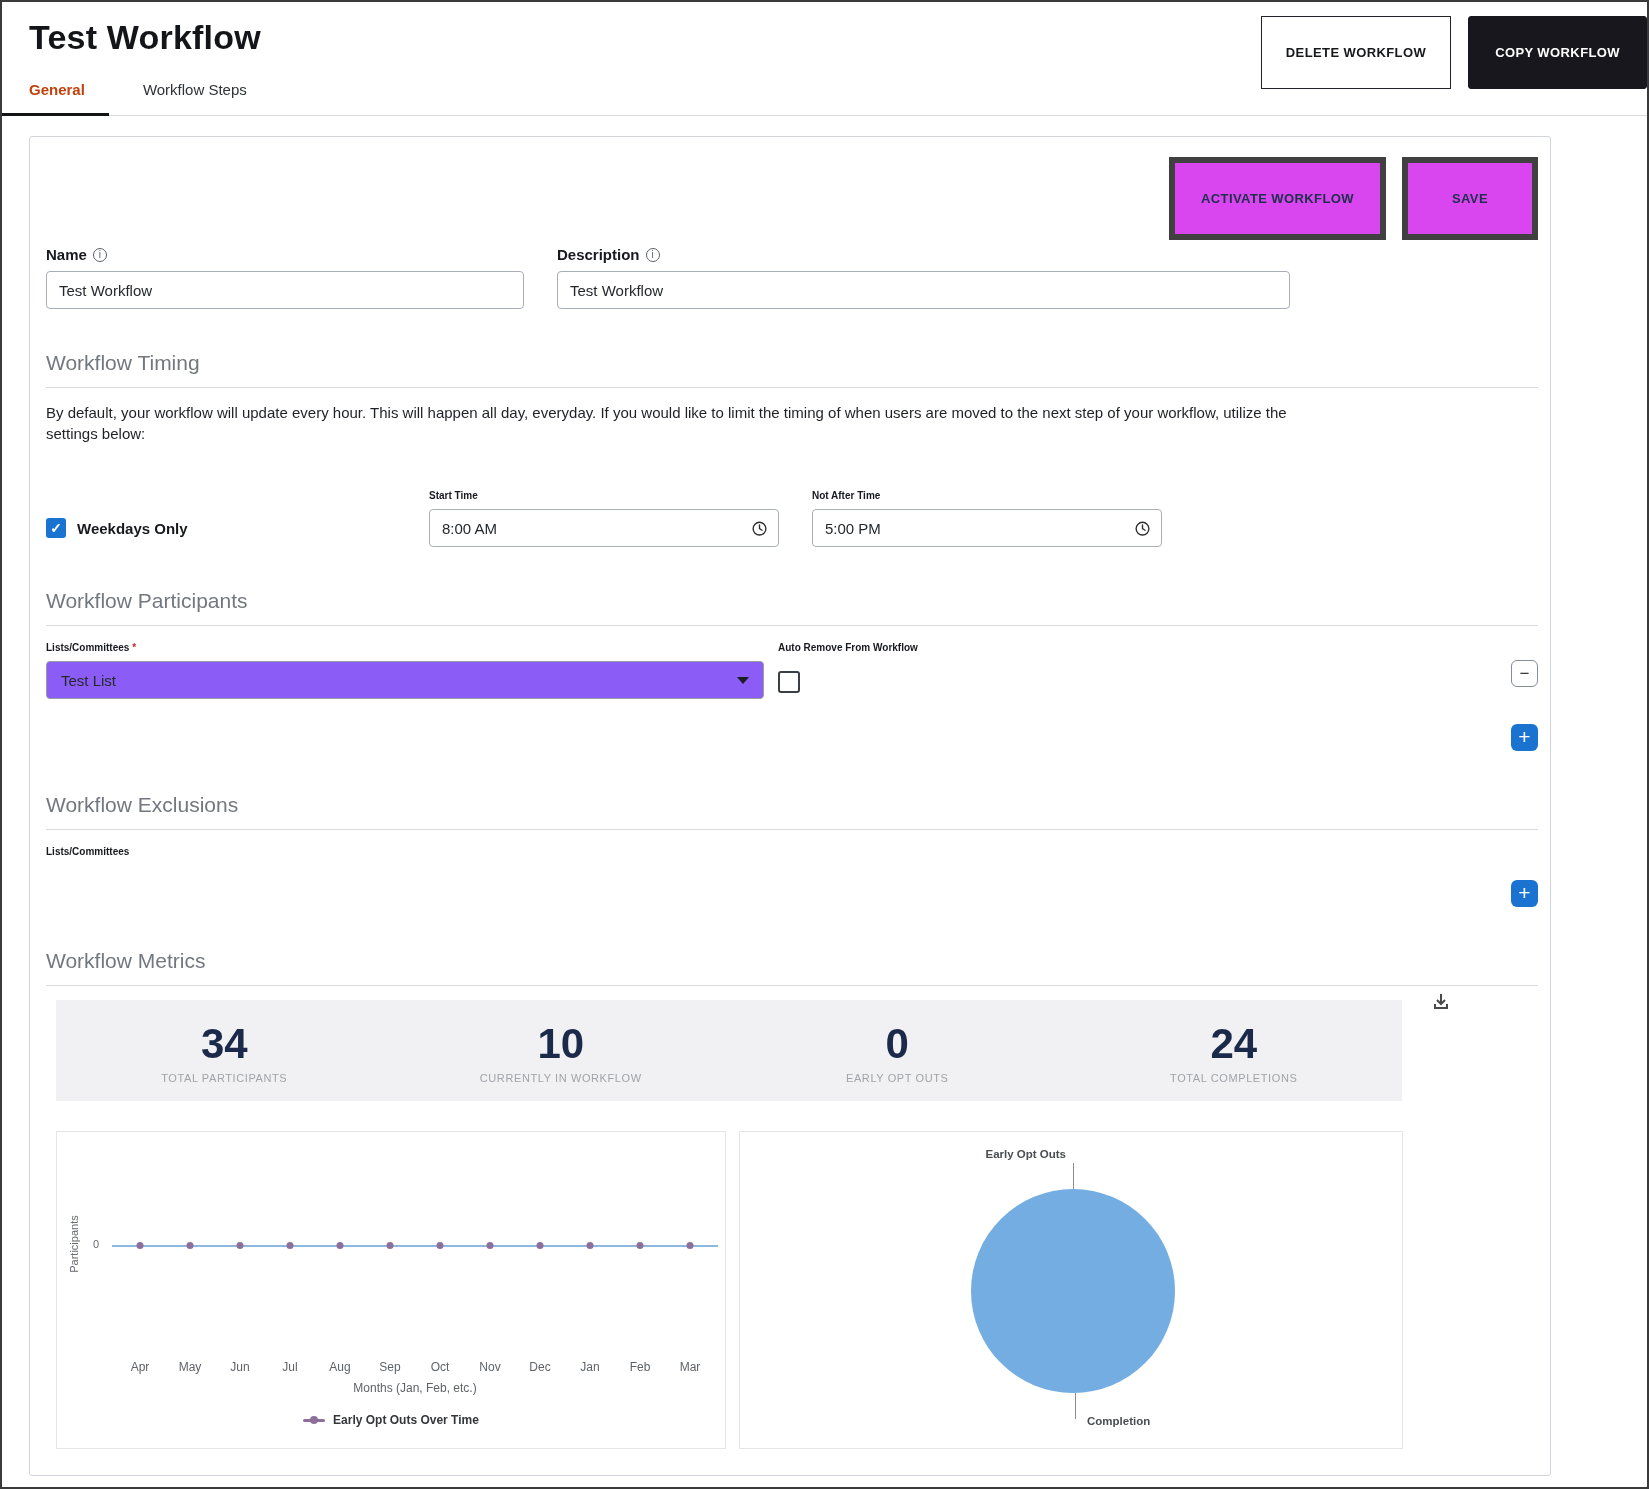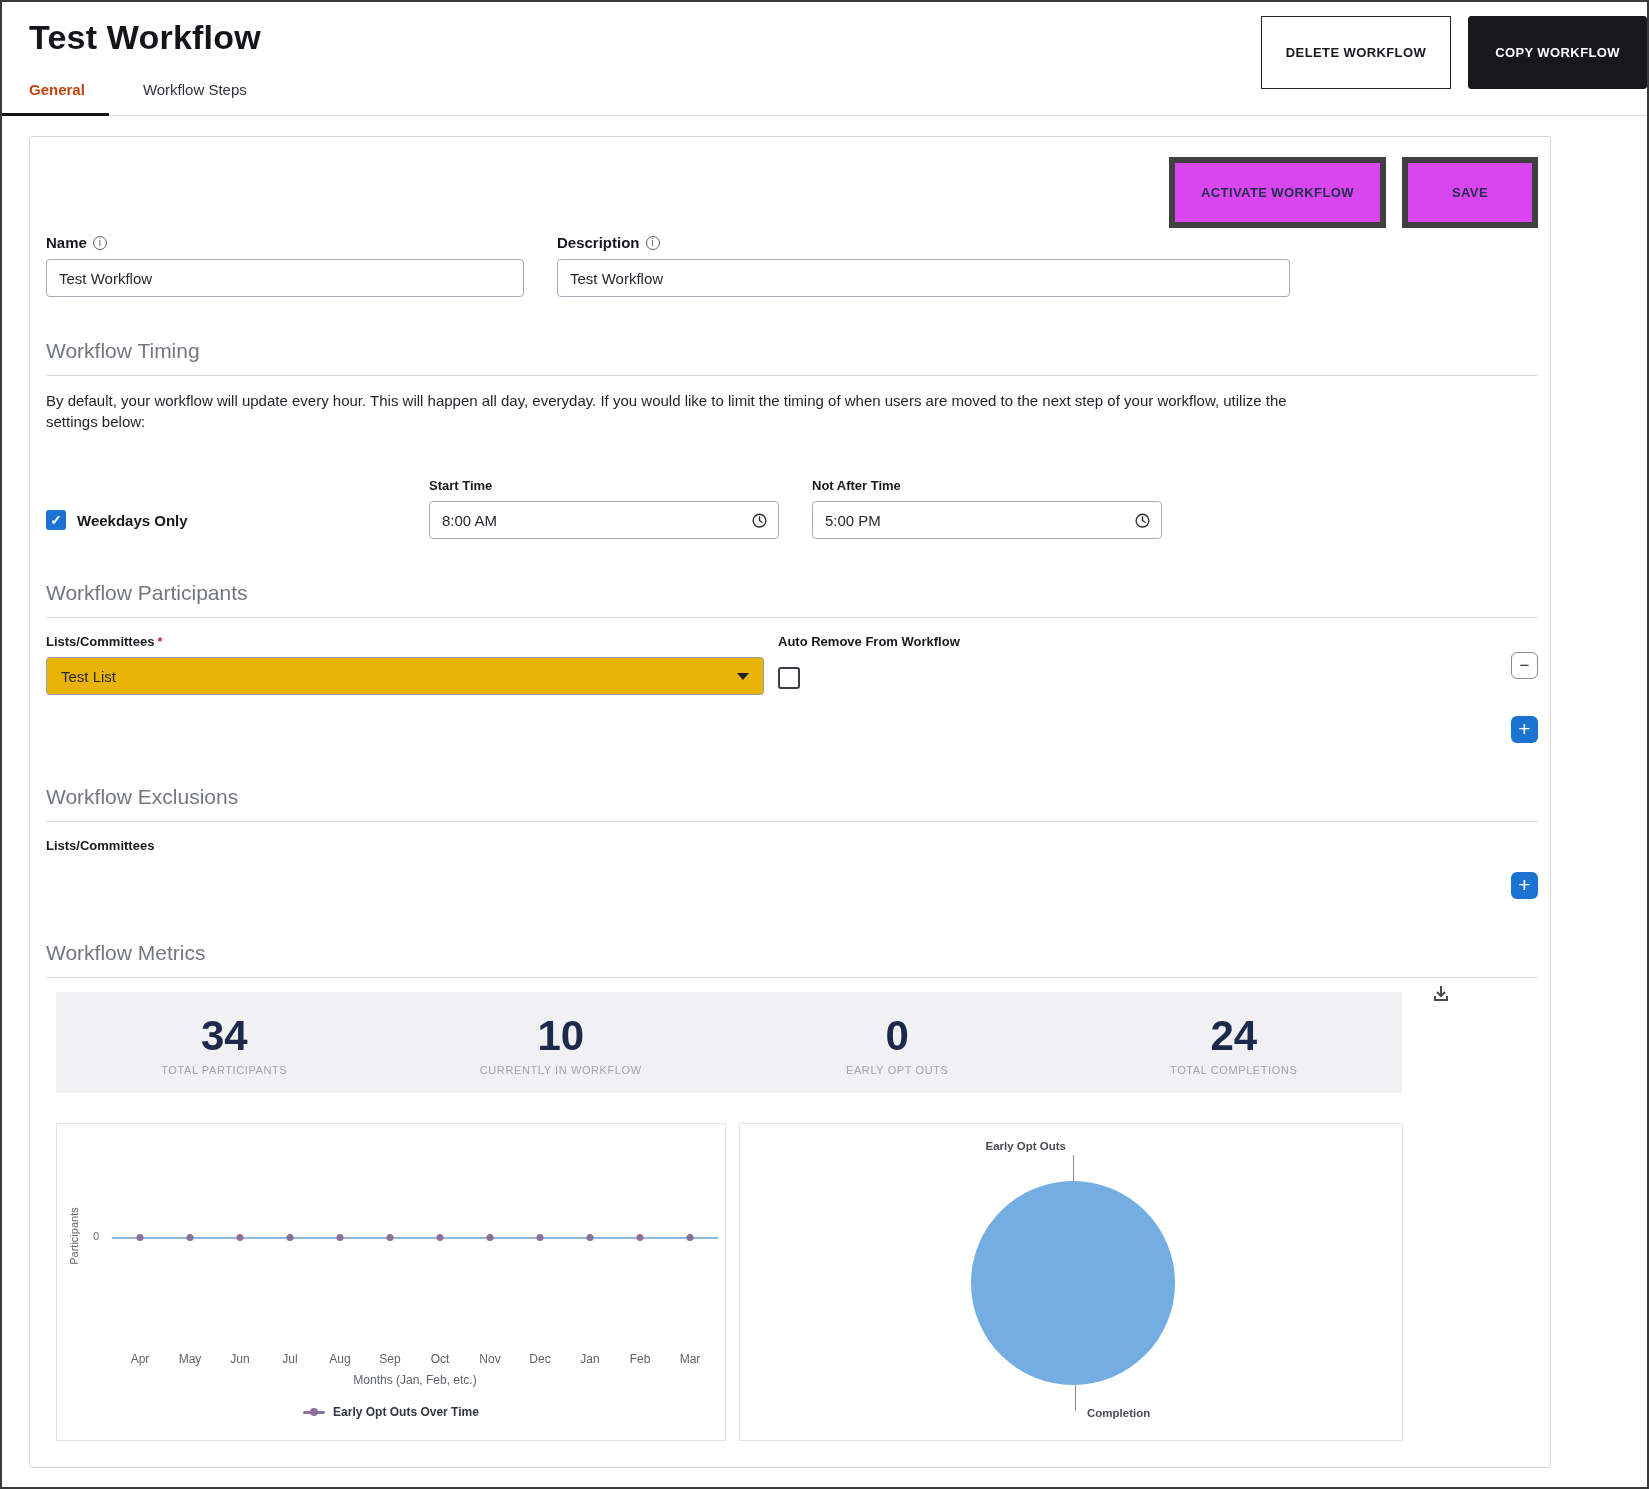--- a/index.html
+++ b/index.html
@@ -22,21 +22,21 @@
   
   .tabs { display:flex; border-bottom:1px solid #d8dade; padding-left:27px; }
   .tab { padding:20px 0 17px; margin-right:58px; font-size:15px; color:#2f3237; cursor:pointer; position:relative; }
   .tab.active { font-weight:700; color:#c2410c; }
   .tab.active::after { content:""; position:absolute; left:-27px; right:-24px; bottom:-1px; height:3px; background:#131417; }
 
   
   .card { margin:20px 96px 0 27px; border:1px solid #d2d5da; border-radius:3px; padding:20px 12px 26px 16px; background:#fff; }
   .card-actions { display:flex; justify-content:flex-end; gap:16px; }
   .btn-light { background:#d946ef; border:6px solid #404040; color:#20304d; padding:11px 26px; border-radius:0; }
-  .btn-save { padding:22px 44px; }
+  .btn-save { padding:28px 44px; }
 
   
   .form-row { display:flex; gap:33px; margin-top:6px; }
   .field-label { display:flex; align-items:center; font-size:15px; font-weight:700; color:#17191d; }
   .info-icon { display:inline-block; width:14px; height:14px; border:1px solid #5c6166; border-radius:50%;
                font-size:10px; line-height:12px; text-align:center; color:#5c6166; margin-left:6px; font-weight:400; }
   .info-icon::after { content:"i"; }
   .text-input { height:38px; border:1px solid #a8aeb6; border-radius:4px; padding:0 12px; font-size:15px;
                 color:#25282d; font-family:inherit; background:#fff; margin-top:8px; display:block; }
   .name-input { width:478px; }
@@ -48,30 +48,30 @@
   .intro { font-size:15px; color:#1f2126; line-height:1.4; margin:14px 0 0; max-width:1250px; }
 
   
   .timing-row { display:flex; margin-top:46px; align-items:flex-end; }
   .checkbox-group { display:flex; align-items:center; gap:11px; width:383px; margin-bottom:9px; cursor:pointer; }
   .checkbox { width:20px; height:20px; border:2px solid #3a3f45; border-radius:3px; background:#fff;
               display:inline-flex; align-items:center; justify-content:center; cursor:pointer; flex:0 0 auto; }
   .checkbox.checked { background:var(--accent-blue,#1a73d1); border-color:var(--accent-blue,#1a73d1); }
   .checkbox.checked::after { content:"✓"; color:#fff; font-size:14px; font-weight:700; }
   .checkbox-label { font-size:15px; font-weight:700; color:#17191d; }
-  .bold-label { font-size:13px; font-weight:700; color:#17191d; margin-bottom:8px; }
+  .bold-label { font-size:10px; font-weight:700; color:#17191d; margin-bottom:8px; }
   .time-field { width:350px; margin-right:33px; }
   .time-input-wrap { position:relative; }
   .time-input { width:100%; padding-right:40px; }
   .clock-icon { position:absolute; right:11px; top:50%; transform:translateY(-46%); display:flex; cursor:pointer; }
 
   
   .participants-row { display:flex; margin-top:16px; }
   .required { color:#c62828; margin-left:3px; }
-  .select { width:718px; height:38px; border:1px solid #969ca4; border-radius:4px; background:#eab308;
+  .select { width:718px; height:38px; border:1px solid #969ca4; border-radius:4px; background:#8b5cf6;
             display:flex; align-items:center; justify-content:space-between; padding:0 14px; font-size:15px;
             color:#25282d; margin-top:8px; cursor:pointer; }
   .chevron-down-icon { width:0; height:0; border-left:6px solid transparent; border-right:6px solid transparent;
                        border-top:7px solid #1b1d21; }
   .auto-remove-col { margin-left:14px; }
   .auto-remove-col .checkbox { width:22px; height:22px; margin-top:10px; }
   .row-controls { margin-left:auto; display:flex; flex-direction:column; align-items:flex-end; gap:37px; padding-top:18px; }
   .minus-btn { width:27px; height:27px; border:1px solid #878d95; border-radius:6px; background:#fff;
                color:#2f3237; font-size:17px; display:flex; align-items:center; justify-content:center; cursor:pointer; padding:0; }
   .minus-btn::before { content:"−"; }

